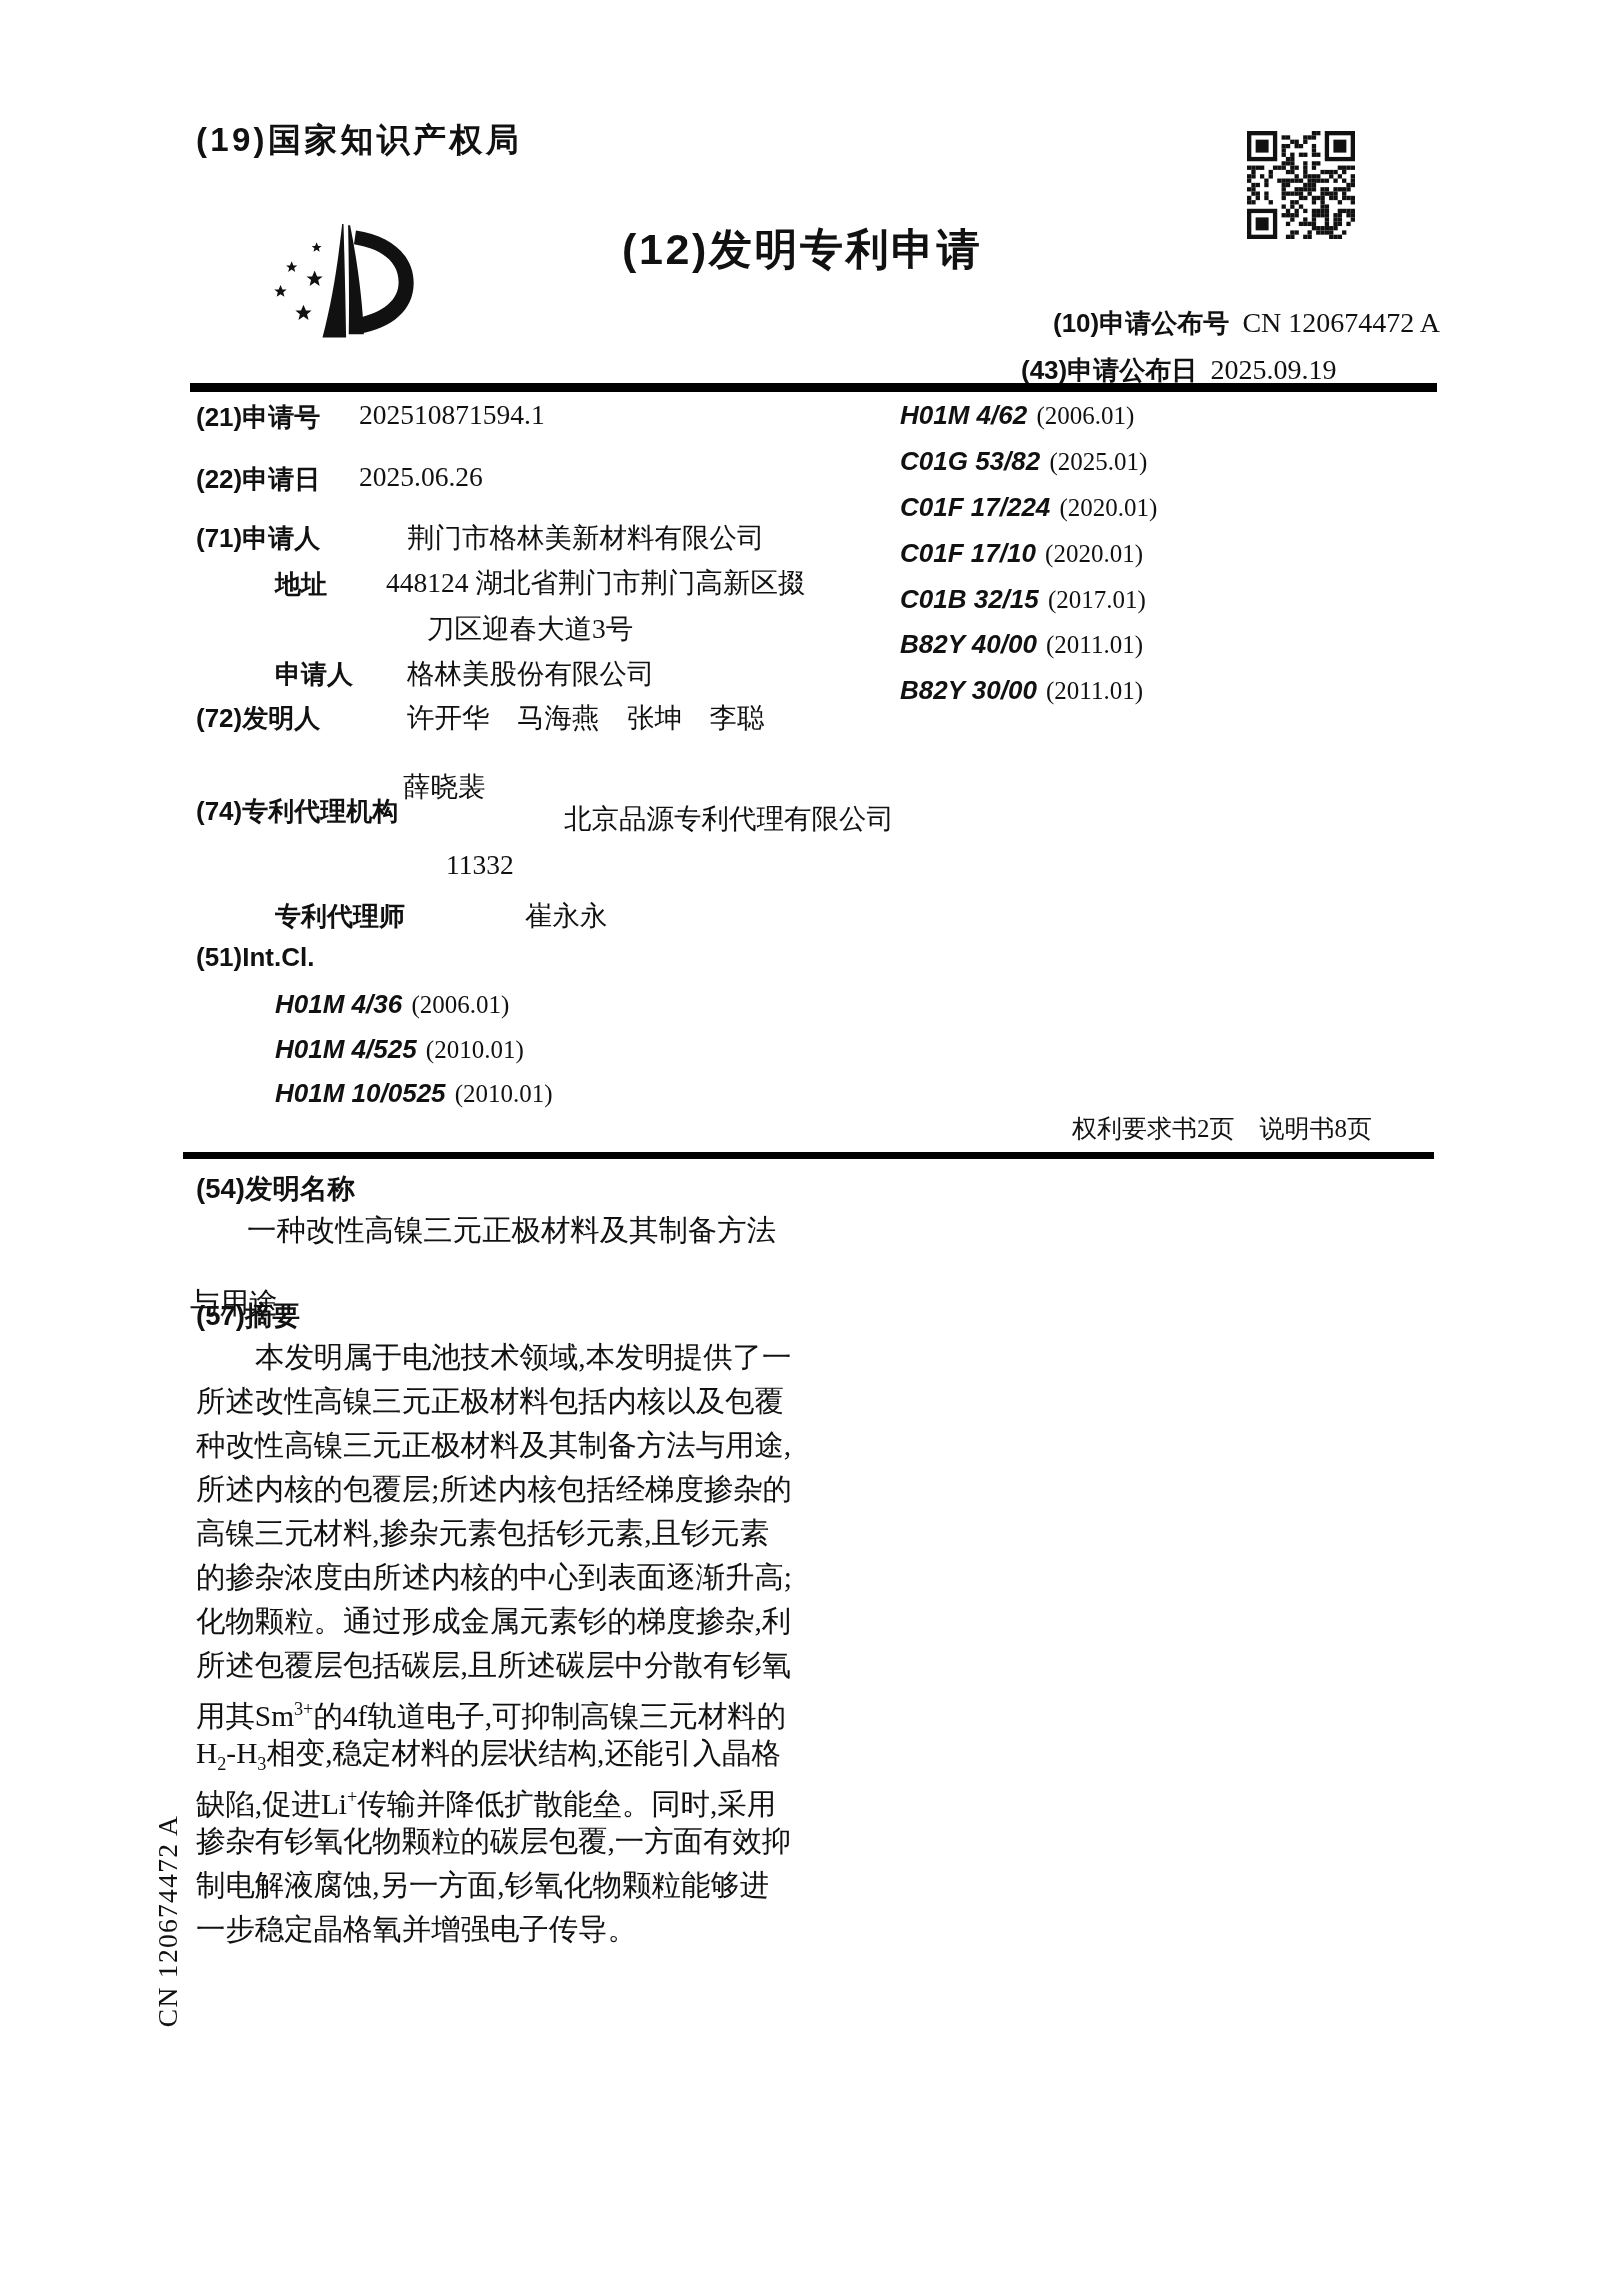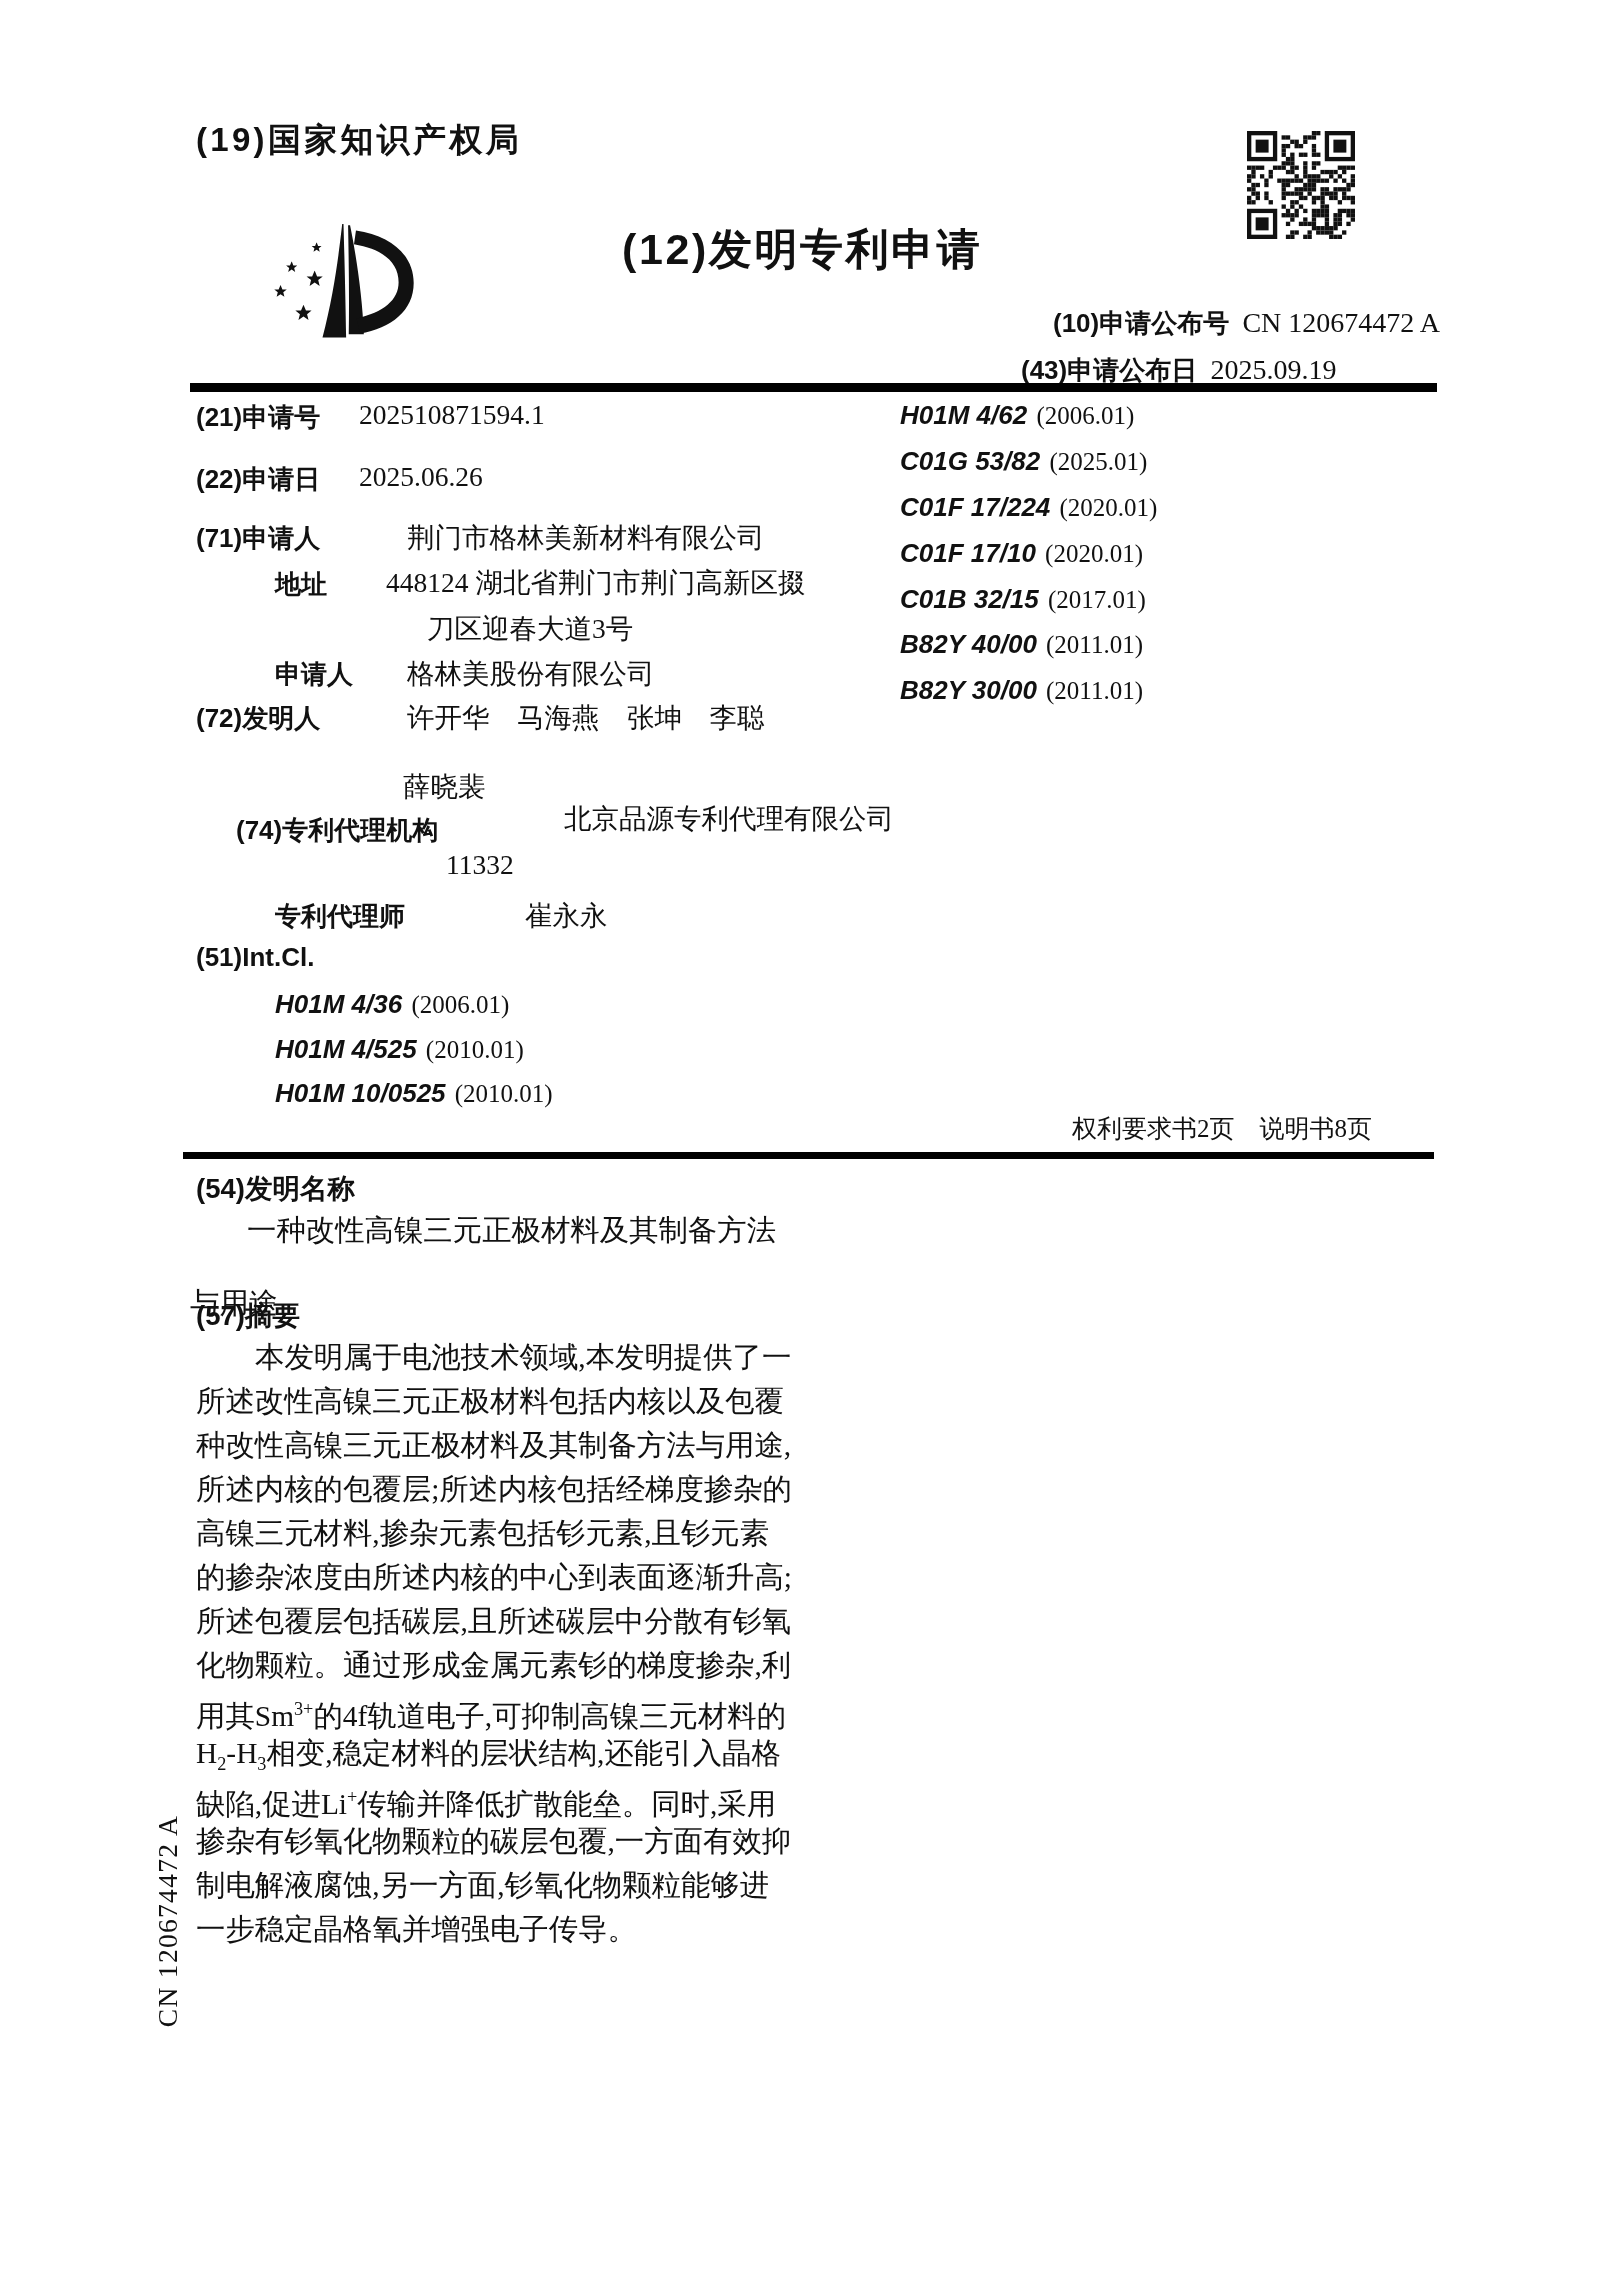--- a/index.html
+++ b/index.html
@@ -301,21 +301,21 @@
   <div class="abs song f42" style="left:386px;top:565px;">448124 湖北省荆门市荆门高新区掇</div>
   <div class="abs song f42" style="left:427px;top:611px;">刀区迎春大道3号</div>
 
   <div class="abs heiti f40" style="left:275px;top:657px;">申请人</div>
   <div class="abs song f42" style="left:407px;top:656px;">格林美股份有限公司</div>
 
   <div class="abs heiti f40" style="left:196px;top:701px;">(72)发明人</div>
   <div class="abs song f42" style="left:407px;top:700px;">许开华　马海燕　张坤　李聪</div>
   <div class="abs song f42" style="left:366px;top:769px;margin-left:37px;">薛晓裴</div>
 
-  <div class="abs heiti f40" style="left:196px;top:813px;margin-left:40px;">(74)专利代理机构</div>
+  <div class="abs heiti f40" style="left:196px;top:794px;">(74)专利代理机构</div>
   <div class="abs song f42" style="left:564px;top:801px;">北京品源专利代理有限公司</div>
   <div class="abs song f42" style="left:446px;top:849px;">11332</div>
 
   <div class="abs heiti f40" style="left:275px;top:899px;">专利代理师</div>
   <div class="abs song f42" style="left:525px;top:898px;">崔永永</div>
 
   <div class="abs heiti f40" style="left:196px;top:942px;">(51)Int.Cl.</div>
 
   <div class="abs ipc-row" style="left:275px;top:989px;">
     <span class="ipc f40">H01M 4/36</span><span class="ver">(2006.01)</span>
@@ -359,22 +359,22 @@
 
   <div class="abs heiti f42" style="left:196px;top:1298px;">(57)摘要</div>
 
   <div class="abstract">
     <div class="line indent rich">本发明属于电池技术领域,本发明提供了一</div>
     <div class="line rich">所述改性高镍三元正极材料包括内核以及包覆</div>
     <div class="line rich">种改性高镍三元正极材料及其制备方法与用途,</div>
     <div class="line rich">所述内核的包覆层;所述内核包括经梯度掺杂的</div>
     <div class="line rich">高镍三元材料,掺杂元素包括钐元素,且钐元素</div>
     <div class="line rich">的掺杂浓度由所述内核的中心到表面逐渐升高;</div>
+    <div class="line rich">化物颗粒。通过形成金属元素钐的梯度掺杂,利</div>
     <div class="line rich">所述包覆层包括碳层,且所述碳层中分散有钐氧</div>
-    <div class="line rich">化物颗粒。通过形成金属元素钐的梯度掺杂,利</div>
     <div class="line rich">用其Sm<sup>3+</sup>的4f轨道电子,可抑制高镍三元材料的</div>
     <div class="line rich">H<sub>2</sub>-H<sub>3</sub>相变,稳定材料的层状结构,还能引入晶格</div>
     <div class="line rich">缺陷,促进Li<sup>+</sup>传输并降低扩散能垒。同时,采用</div>
     <div class="line rich">掺杂有钐氧化物颗粒的碳层包覆,一方面有效抑</div>
     <div class="line rich">制电解液腐蚀,另一方面,钐氧化物颗粒能够进</div>
     <div class="line rich">一步稳定晶格氧并增强电子传导。</div>
   </div>
 
   <div class="abs song vertical-code">CN 120674472 A</div>
 

